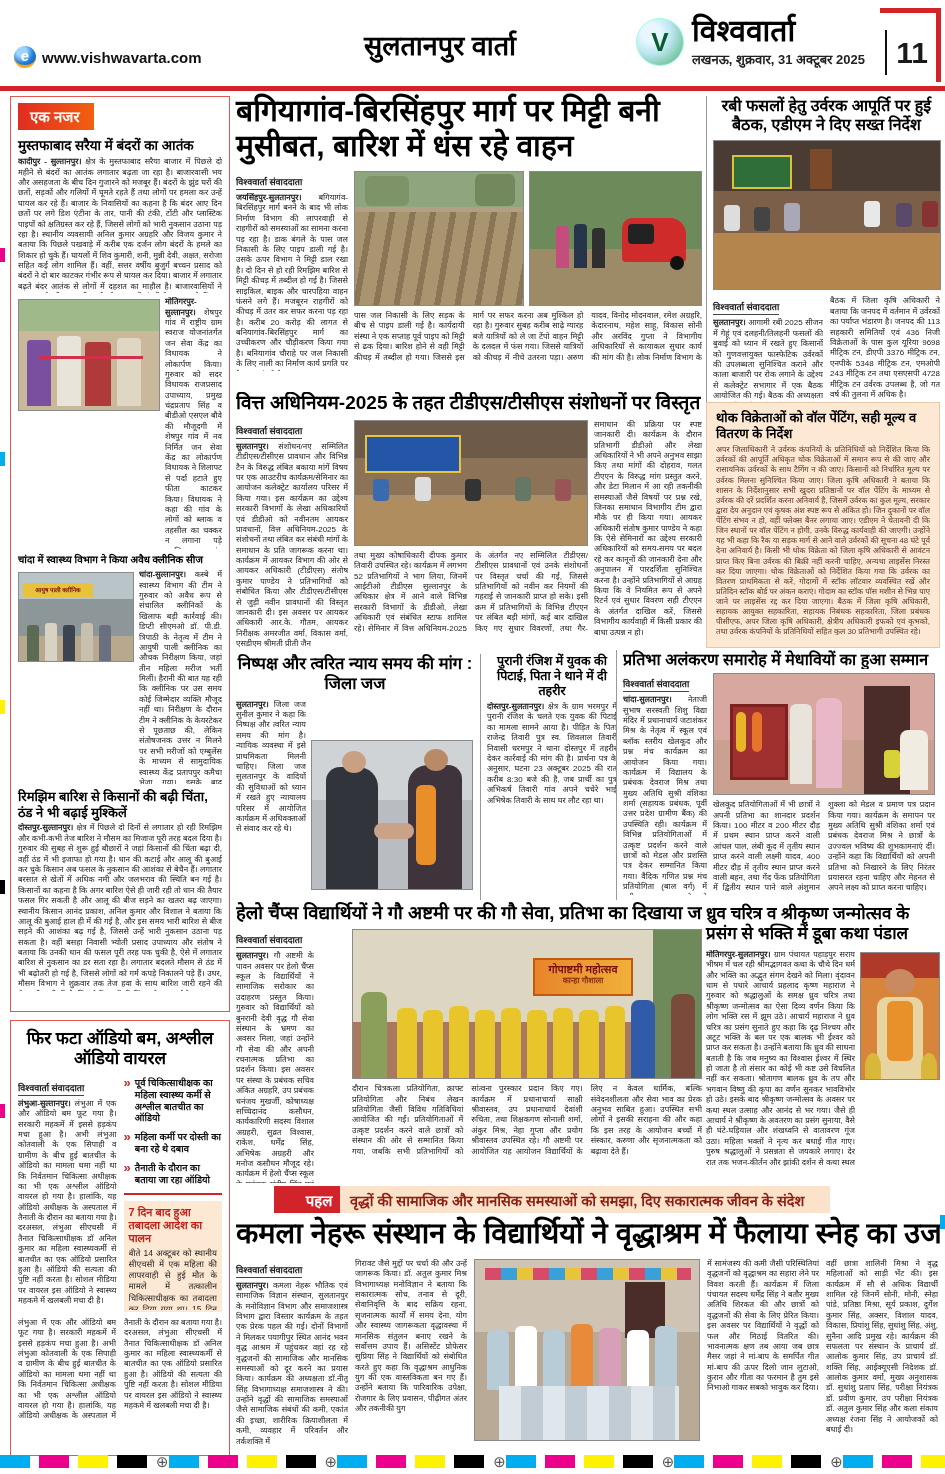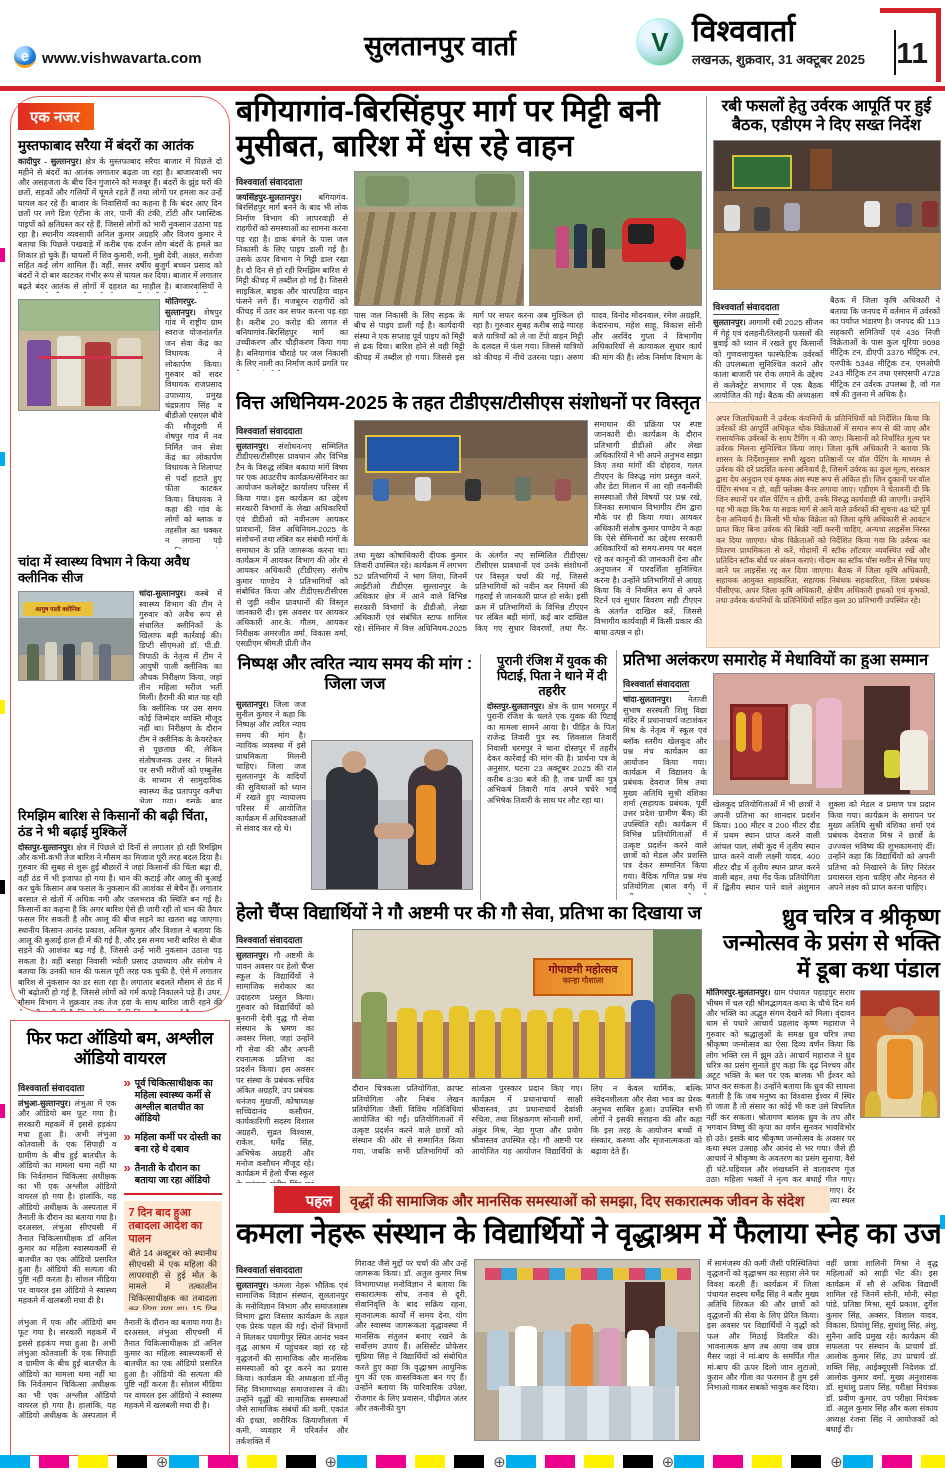--- a/index.html
+++ b/index.html
@@ -10,21 +10,21 @@
   .site-url{display:flex;align-items:center;gap:6px;font-weight:bold;font-size:15px;color:#111;}
   .e-icon{width:22px;height:22px;border-radius:50%;background:radial-gradient(circle at 35% 30%,#9fd4ff 0 25%,#1e7ddb 60%,#0b5cb0);color:#fff;
           display:flex;align-items:center;justify-content:center;font-size:15px;font-weight:bold;border-bottom:3px solid #f7a21b;box-sizing:border-box;}
   .section-title{font-size:27px;font-weight:bold;text-align:center;color:#000;}
   .brand-row{display:flex;align-items:center;gap:8px;}
   .logo-circle{width:46px;height:46px;border-radius:50%;background:radial-gradient(circle at 30% 30%,#e8f7ff 0 20%,#bfe6f2 45%,#7ec9a8 75%,#3e8fbf);
                display:flex;align-items:center;justify-content:center;font-size:26px;font-weight:bold;color:#0a5c2e;border:1px solid #9fd;}
   .brand-name{font-size:30px;font-weight:bold;color:#000;line-height:1;}
   .brand-date{font-size:13px;font-weight:bold;color:#222;margin-top:4px;}
   .pn-frame{border-top:5px solid #d2232a;border-right:5px solid #d2232a;display:flex;align-items:center;justify-content:flex-end;padding:10px 8px 0 0;box-sizing:border-box;}
-  .pn{font-size:30px;font-weight:bold;border-left:2px solid #111;line-height:1.5;}
+  .pn{font-size:30px;font-weight:bold;border-left:2px solid #111;padding-left:9px;line-height:1.5;}
   .red-rule{background:#d2232a;}
   
   .hl{font-weight:bold;color:#000;line-height:1.2;}
   .byline{font-size:9px;font-weight:bold;border-bottom:1px solid #444;display:inline-block;padding-bottom:1px;margin-bottom:3px;}
   .body-txt{font-size:8px;line-height:1.3;text-align:justify;color:#1c1c1c;overflow:hidden;}
   .dl{font-weight:bold;}
   .box-red{border:1.5px solid #e2574f;box-sizing:border-box;background:#fff;}
   .vline{border-left:1px solid #999;}
   
   .ph{position:relative;border:1px solid #8a8a8a;box-sizing:border-box;overflow:hidden;background:#cfd6c8;}
@@ -59,42 +59,42 @@
     <span>
       <span class="brand-name" style="display:block;">विश्ववार्ता</span>
       <span class="brand-date" style="display:block;">लखनऊ,  शुक्रवार, 31 अक्टूबर 2025</span>
     </span>
   </div>
   <div class="abs pn-frame" style="left:880px;top:8px;width:61px;height:74px;">
     <span class="pn">11</span>
   </div>
   <div class="abs red-rule" style="left:0;top:86px;width:945px;height:5px;"></div>
 
-  <section class="abs box-red" style="left:10px;top:96px;width:220px;height:916px;padding:6px 7px;border-radius:29px;">
+  <section class="abs box-red" style="left:10px;top:96px;width:220px;height:916px;padding:6px 7px;">
     <div class="najar">एक नजर</div>
 
     <div class="hl" style="font-size:13.5px;margin-top:8px;">मुस्तफाबाद सरैया में बंदरों का आतंक</div>
     <div class="body-txt" style="height:136px;margin-top:3px;">
       <span class="dl">कादीपुर - सुल्तानपुर।</span> <span>क्षेत्र के मुस्तफाबाद सरैया बाजार में पिछले दो महीने से बंदरों का आतंक लगातार बढ़ता जा रहा है। बाजारवासी भय और असहजता के बीच दिन गुजारने को मजबूर हैं। बंदरों के झुंड घरों की छतों, सड़कों और गलियों में घूमते रहते हैं तथा लोगों पर हमला कर उन्हें घायल कर रहे हैं। बाजार के निवासियों का कहना है कि बंदर आए दिन छतों पर लगे डिश एंटीना के तार, पानी की टंकी, टोंटी और प्लास्टिक पाइपों को क्षतिग्रस्त कर रहे हैं, जिससे लोगों को भारी नुकसान उठाना पड़ रहा है। स्थानीय व्यवसायी अनिल कुमार अग्रहरि और विजय कुमार ने बताया कि पिछले पखवाड़े में करीब एक दर्जन लोग बंदरों के हमले का शिकार हो चुके हैं। घायलों में शिव कुमारी, शनी, मुन्नी देवी, अक्षत, सरोजा सहित कई लोग शामिल हैं। वहीं, सत्तर वर्षीय बुजुर्ग बच्चन प्रसाद को बंदरों ने दो बार काटकर गंभीर रूप से घायल कर दिया। बाजार में लगातार बढ़ते बंदर आतंक से लोगों में दहशत का माहौल है। बाजारवासियों ने प्रशासन से शीघ्र प्रभावी कार्रवाई कर उन्हें बंदरों के उत्पात से निजात दिलाने की मांग की है।</span>
     </div>
 
     <div style="margin-top:4px;height:252px;overflow:hidden;">
       <div class="ph" style="float:left;width:142px;height:112px;margin:2px 5px 2px 0;background:linear-gradient(180deg,#9fb98a 0 28%,#c9b89a 28% 100%);">
         <div style="left:8px;top:40px;width:24px;height:66px;background:#7b4fa0;border-radius:4px 4px 0 0;"></div>
         <div style="left:38px;top:36px;width:24px;height:70px;background:#e8e4da;border-radius:4px 4px 0 0;"></div>
         <div style="left:66px;top:42px;width:26px;height:64px;background:#b03a3a;border-radius:4px 4px 0 0;"></div>
         <div style="left:98px;top:38px;width:24px;height:68px;background:#e0d6c4;border-radius:4px 4px 0 0;"></div>
         <div style="left:20px;top:56px;width:104px;height:3px;background:#d0304a;"></div>
       </div>
       <div class="body-txt">
         <span class="dl">मोतिगरपुर-सुल्तानपुर।</span> <span>शेषपुर गांव में राष्ट्रीय ग्राम स्वराज योजनांतर्गत जन सेवा केंद्र का विधायक ने लोकार्पण किया। गुरुवार को सदर विधायक राजप्रसाद उपाध्याय, प्रमुख चंद्रप्रताप सिंह व बीडीओ एसएल बौवे की मौजूदगी में शेषपुर गांव में नव निर्मित जन सेवा केंद्र का लोकार्पण विधायक ने शिलापट से पर्दा हटाते हुए फीता काटकर किया। विधायक ने कहा की गांव के लोगों को ब्लाक व तहसील का चक्कर न लगाना पड़े इसलिए सरकार गांव में ही जन सेवा केंद्र खोलने का काम कर रही है। वहीं प्रमुख ने कहा की डिजिटल सेवा कम्मन सर्विस सेंटर गांव में खोलकर सरकार हम ग्रामीणों के लिए आनलाइन से जुड़े सभी कार्य को करने में आसान बना रही है। बीडीओ ने कहा की जाब कार्ड बनवाना, श्रमिक पंजीकरण, जन्म व मृत्यु प्रमाण पत्र, पैन कार्ड, आधार कार्ड, पेंशन योजना आदि कार्य एक ही जगह अब होने लगेंगे। इस मौके पर प्रधान शेषपुर हरख्याली, प्रेमसागर कस्तूर वर्मा, पिंटू सिंह, सोनू, बीडीसी राजकुमार यादव, धर्मेंद्र सिंह, सचिव सचिन सहित आदि मौजूद रहे।</span>
       </div>
     </div>
 
-    <div class="hl" style="font-size:13px;margin-top:5px;">चांदा में स्वास्थ्य विभाग ने किया अवैध क्लीनिक सीज</div>
+    <div class="hl" style="font-size:10px;margin-top:5px;">चांदा में स्वास्थ्य विभाग ने किया अवैध क्लीनिक सीज</div>
     <div style="margin-top:4px;height:214px;overflow:hidden;">
       <div class="ph" style="float:left;width:116px;height:90px;margin:2px 5px 2px 0;background:linear-gradient(180deg,#b9c4c9 0 30%,#8d9698 30% 72%,#b8a98e 72% 100%);">
         <div style="left:4px;top:10px;width:70px;height:14px;background:#e8c23a;color:#7a1010;font-size:6px;font-weight:bold;text-align:center;line-height:14px;">आयुष पाली क्लीनिक</div>
         <div style="left:8px;top:52px;width:12px;height:36px;background:#5c6b54;border-radius:3px 3px 0 0;"></div>
         <div style="left:26px;top:50px;width:12px;height:38px;background:#d8d2c4;border-radius:3px 3px 0 0;"></div>
         <div style="left:44px;top:52px;width:12px;height:36px;background:#3c4450;border-radius:3px 3px 0 0;"></div>
         <div style="left:62px;top:50px;width:12px;height:38px;background:#c8c0ae;border-radius:3px 3px 0 0;"></div>
         <div style="left:80px;top:52px;width:12px;height:36px;background:#6b7080;border-radius:3px 3px 0 0;"></div>
       </div>
       <div class="body-txt">
@@ -298,25 +298,26 @@
         <span class="byline">विश्ववार्ता संवाददाता</span>
         <div class="body-txt" style="height:118px;">
           <span class="dl">सुलतानपुर।</span> <span>आगामी रबी 2025 सीजन में गेहूं एवं दलहनी/तिलहनी फसलों की बुवाई को ध्यान में रखते हुए किसानों को गुणवत्तायुक्त फास्फेटिक उर्वरकों की उपलब्धता सुनिश्चित कराने और काला बाजारी पर रोक लगाने के उद्देश्य से कलेक्ट्रेट सभागार में एक बैठक आयोजित की गई। बैठक की अध्यक्षता अपर जिलाधिकारी (वि./रा.) राकेश सिंह ने की।</span>
         </div>
       </div>
       <div class="body-txt" style="width:110px;height:132px;">बैठक में जिला कृषि अधिकारी ने बताया कि जनपद में वर्तमान में उर्वरकों का पर्याप्त भंडारण है। जनपद की 113 सहकारी समितियों एवं 436 निजी विक्रेताओं के पास कुल यूरिया 9698 मीट्रिक टन, डीएपी 3376 मीट्रिक टन, एनपीके 5348 मीट्रिक टन, एमओपी 243 मीट्रिक टन तथा एसएसपी 4728 मीट्रिक टन उर्वरक उपलब्ध है, जो गत वर्ष की तुलना में अधिक है।</div>
     </div>
   </section>
 
   <section class="abs peach" style="left:706px;top:402px;width:234px;height:246px;padding:7px 9px;box-sizing:border-box;border:1px solid #e8c6a8;">
+    <div class="hl" style="font-size:13px;">थोक विक्रेताओं को वॉल पेंटिंग, सही मूल्य व वितरण के निर्देश</div>
     <div class="body-txt" style="height:190px;margin-top:4px;color:#5c3424;font-size:7.8px;">अपर जिलाधिकारी ने उर्वरक कंपनियों के प्रतिनिधियों को निर्देशित किया कि उर्वरकों की आपूर्ति अधिकृत थोक विक्रेताओं में समान रूप से की जाए और रासायनिक उर्वरकों के साथ टैगिंग न की जाए। किसानों को निर्धारित मूल्य पर उर्वरक मिलना सुनिश्चित किया जाए। जिला कृषि अधिकारी ने बताया कि शासन के निर्देशानुसार सभी खुदरा प्रतिष्ठानों पर वॉल पेंटिंग के माध्यम से उर्वरक की दरें प्रदर्शित करना अनिवार्य है, जिसमें उर्वरक का कुल मूल्य, सरकार द्वारा देय अनुदान एवं कृषक अंश स्पष्ट रूप से अंकित हो। जिन दुकानों पर वॉल पेंटिंग संभव न हो, वहीं फ्लेक्स बैनर लगाया जाए। एडीएम ने चेतावनी दी कि जिन स्थानों पर वॉल पेंटिंग न होगी, उनके विरुद्ध कार्यवाही की जाएगी। उन्होंने यह भी कहा कि रैक या सड़क मार्ग से आने वाले उर्वरकों की सूचना 48 घंटे पूर्व देना अनिवार्य है। किसी भी थोक विक्रेता को जिला कृषि अधिकारी से आवंटन प्राप्त किए बिना उर्वरक की बिक्री नहीं करनी चाहिए, अन्यथा लाइसेंस निरस्त कर दिया जाएगा। थोक विक्रेताओं को निर्देशित किया गया कि उर्वरक का वितरण प्राथमिकता से करें, गोदामों में स्टॉक लॉटवार व्यवस्थित रखें और प्रतिदिन स्टॉक बोर्ड पर अंकन कराएं। गोदाम का स्टॉक पॉस मशीन से भिन्न पाए जाने पर लाइसेंस रद्द कर दिया जाएगा। बैठक में जिला कृषि अधिकारी, सहायक आयुक्त सहकारिता, सहायक निबंधक सहकारिता, जिला प्रबंधक पीसीएफ, अपर जिला कृषि अधिकारी, क्षेत्रीय अधिकारी इफको एवं कृभको, तथा उर्वरक कंपनियों के प्रतिनिधियों सहित कुल 30 प्रतिभागी उपस्थित रहे।</div>
   </section>
 
   <section class="abs" style="left:706px;top:904px;width:234px;">
-    <div class="hl" style="font-size:22px;text-align:right;">ध्रुव चरित्र व श्रीकृष्ण जन्मोत्सव के प्रसंग से भक्ति में डूबा कथा पंडाल</div>
+    <div class="hl" style="font-size:17px;text-align:left;">ध्रुव चरित्र व श्रीकृष्ण जन्मोत्सव के प्रसंग से भक्ति में डूबा कथा पंडाल</div>
     <div style="margin-top:5px;height:218px;overflow:hidden;">
       <div class="ph" style="float:right;width:80px;height:128px;margin:2px 0 2px 5px;background:linear-gradient(180deg,#b03a2a 0 20%,#d8843a 20% 100%);">
         <div style="left:24px;top:16px;width:30px;height:26px;background:#c88a5e;border-radius:50%;"></div>
         <div style="left:16px;top:44px;width:46px;height:84px;background:#e8d4a0;border-radius:10px 10px 0 0;"></div>
         <div style="left:26px;top:48px;width:26px;height:60px;background:#e8902a;border-radius:6px;"></div>
         <div style="left:4px;top:100px;width:16px;height:28px;background:#d8b83a;border-radius:50% 50% 0 0;"></div>
         <div style="left:60px;top:100px;width:16px;height:28px;background:#d8b83a;border-radius:50% 50% 0 0;"></div>
       </div>
       <div class="body-txt">
         <span class="dl">मोतिगरपुर-सुलतानपुर।</span> <span>ग्राम पंचायत पहाड़पुर सराय भीषम में चल रही श्रीमद्भागवत कथा के चौथे दिन धर्म और भक्ति का अद्भुत संगम देखने को मिला। वृंदावन धाम से पधारे आचार्य प्रहलाद कृष्ण महाराज ने गुरुवार को श्रद्धालुओं के समक्ष ध्रुव चरित्र तथा श्रीकृष्ण जन्मोत्सव का ऐसा दिव्य वर्णन किया कि लोग भक्ति रस में झूम उठे। आचार्य महाराज ने ध्रुव चरित्र का प्रसंग सुनाते हुए कहा कि दृढ़ निश्चय और अटूट भक्ति के बल पर एक बालक भी ईश्वर को प्राप्त कर सकता है। उन्होंने बताया कि ध्रुव की साधना बताती है कि जब मनुष्य का विश्वास ईश्वर में स्थिर हो जाता है तो संसार का कोई भी कष्ट उसे विचलित नहीं कर सकता। श्रोतागण बालक ध्रुव के तप और भगवान विष्णु की कृपा का वर्णन सुनकर भावविभोर हो उठे। इसके बाद श्रीकृष्ण जन्मोत्सव के अवसर पर कथा स्थल उत्साह और आनंद से भर गया। जैसे ही आचार्य ने श्रीकृष्ण के अवतरण का प्रसंग सुनाया, वैसे ही घंटे-घड़ियाल और शंखध्वनि से वातावरण गूंज उठा। महिला भक्तों ने नृत्य कर बधाई गीत गाए। पुरुष श्रद्धालुओं ने प्रसन्नता से जयकारे लगाए। देर रात तक भजन-कीर्तन और झांकी दर्शन से कथा स्थल श्रीकृष्ण प्रेम में रंग गया। समापन पर मुख्य यजमान सहित अग्रहरि, शिवम पाठक, अंकित अग्रहरि, राम उजागिर सिंह, राम सहार सिंह, गया प्रसाद सिंह एवं बृजेश सिंह सहित बड़ी संख्या में महिला-पुरुष श्रद्धालु उपस्थित रहे।</span>

